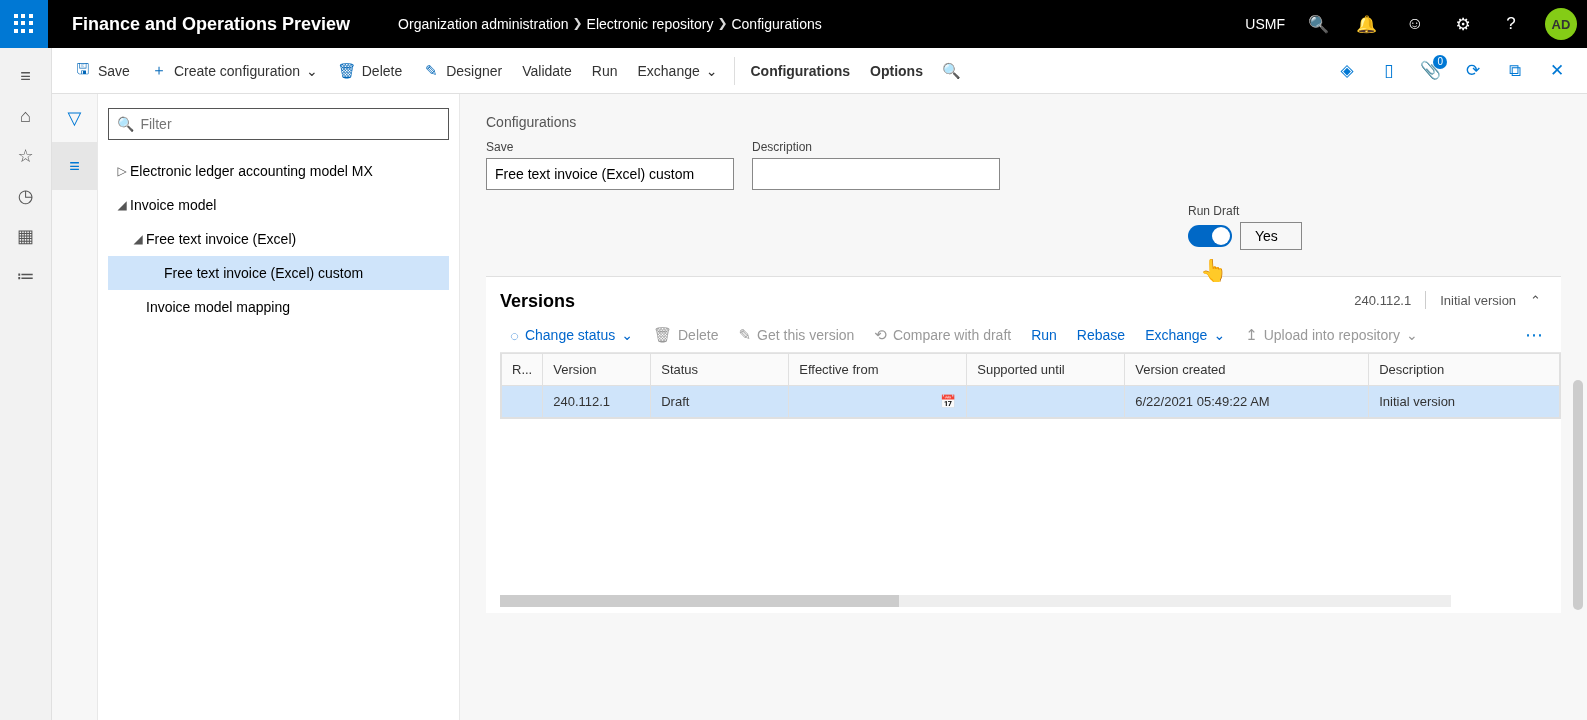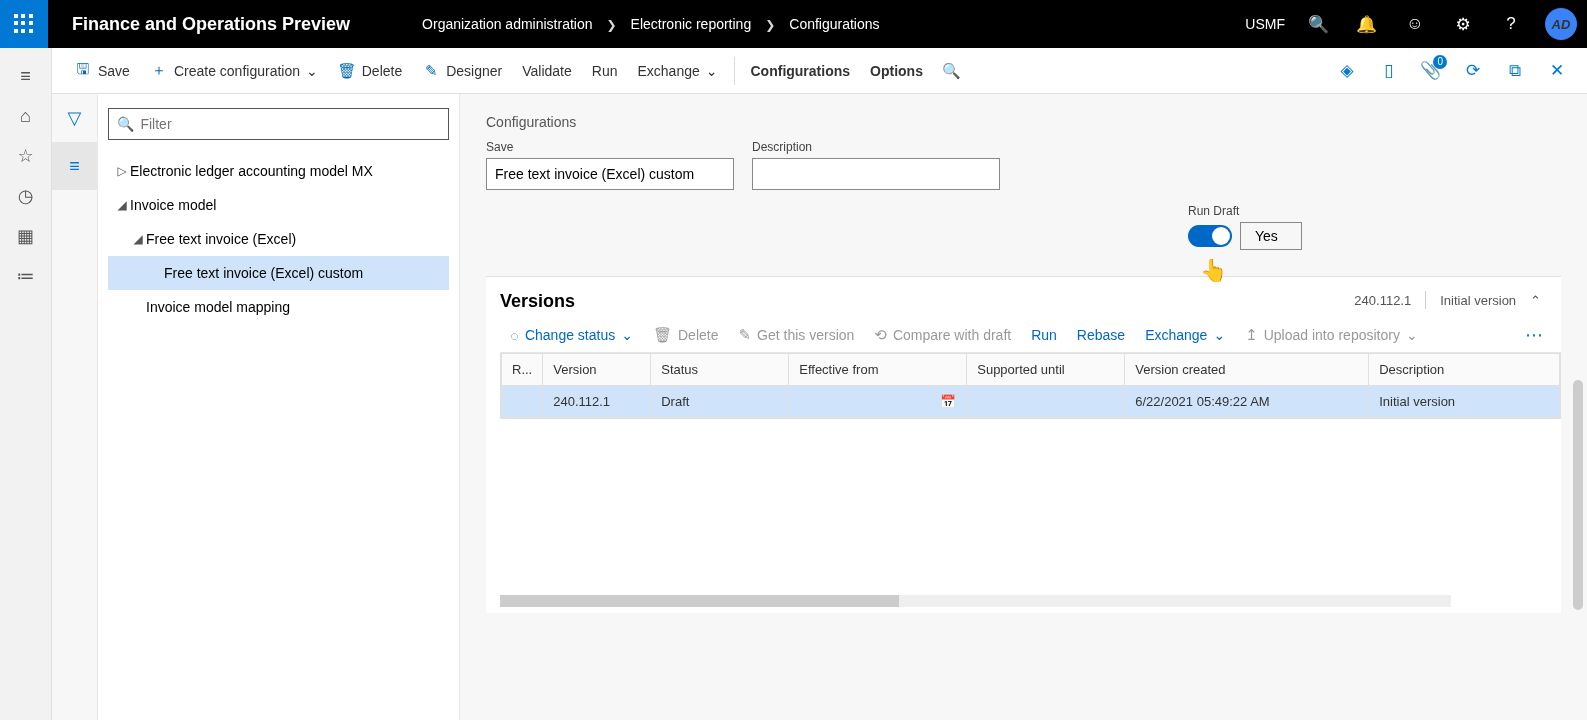--- a/index.html
+++ b/index.html
@@ -4,26 +4,26 @@
 <style>
 * { box-sizing: border-box; margin: 0; padding: 0; font-family: "Segoe UI", Arial, sans-serif; }
 body { width: 1587px; height: 720px; overflow: hidden; background: #fff; position: relative; }
 
 
 .topbar { height: 48px; background: #000; display: flex; align-items: center; color: #fff; }
 .waffle { width: 48px; height: 48px; background: #0078d4; display: flex; align-items: center; justify-content: center; }
 .waffle-grid { width: 20px; height: 20px; display: grid; grid-template-columns: repeat(3,1fr); grid-template-rows: repeat(3,1fr); gap: 2px; }
 .waffle-grid span { background: #fff; width: 4px; height: 4px; }
 .app-title { font-size: 18px; font-weight: 600; margin-left: 24px; margin-right: 48px; white-space: nowrap; }
-.breadcrumb { display: flex; align-items: flex-end; font-size: 14px; gap: 14px; margin-left: 24px; }
+.breadcrumb { display: flex; align-items: flex-start; font-size: 14px; gap: 4px; }
 .breadcrumb .chev { font-size: 12px; opacity: 0.85; }
 .topbar-right { margin-left: auto; display: flex; align-items: center; gap: 0; }
 .top-icon { width: 48px; height: 48px; display: flex; align-items: center; justify-content: center; font-size: 17px; color: #fff; }
 .company { font-size: 14px; padding: 0 10px; }
-.avatar { width: 32px; height: 32px; border-radius: 50%; background: #3b82f6; color: #333; display: flex; align-items: center; justify-content: center; font-size: 13px; font-weight: 600; margin: 0 10px; font-style: italic; }
+.avatar { width: 32px; height: 32px; border-radius: 50%; background: #84cc16; color: #333; display: flex; align-items: center; justify-content: center; font-size: 13px; font-weight: 600; margin: 0 10px; }
 
 
 .left-rail { position: absolute; top: 48px; left: 0; width: 52px; bottom: 0; background: #f2f2f2; border-right: 1px solid #e0e0e0; display: flex; flex-direction: column; align-items: center; padding-top: 8px; }
 .rail-icon { width: 48px; height: 40px; display: flex; align-items: center; justify-content: center; color: #555; font-size: 18px; }
 
 
 .commandbar { position: absolute; top: 48px; left: 52px; right: 0; height: 46px; background: #fff; border-bottom: 1px solid #e0e0e0; display: flex; align-items: center; padding: 0 12px; font-size: 14px; }
 .cmd { display: flex; align-items: center; gap: 6px; padding: 0 10px; height: 100%; color: #333; cursor: pointer; white-space: nowrap; }
 .cmd .ic { color: #0066b8; font-size: 15px; width: 18px; display: inline-flex; justify-content: center; }
 .cmd-sep { width: 1px; height: 28px; background: #ddd; margin: 0 6px; }
@@ -119,21 +119,21 @@
         <span></span>
         <span></span>
         <span></span>
         <span></span>
       </div>
   </div>
   <div class="app-title">Finance and Operations Preview</div>
   <div class="breadcrumb">
     <span>Organization administration</span>
     <span class="chev">❯</span>
-    <span>Electronic reporting</span>
+    <span>Electronic repository</span>
     <span class="chev">❯</span>
     <span>Configurations</span>
   </div>
   <div class="topbar-right">
     <div class="company">USMF</div>
     <div class="top-icon">🔍</div>
     <div class="top-icon">🔔</div>
     <div class="top-icon">☺</div>
     <div class="top-icon">⚙</div>
     <div class="top-icon">?</div>

